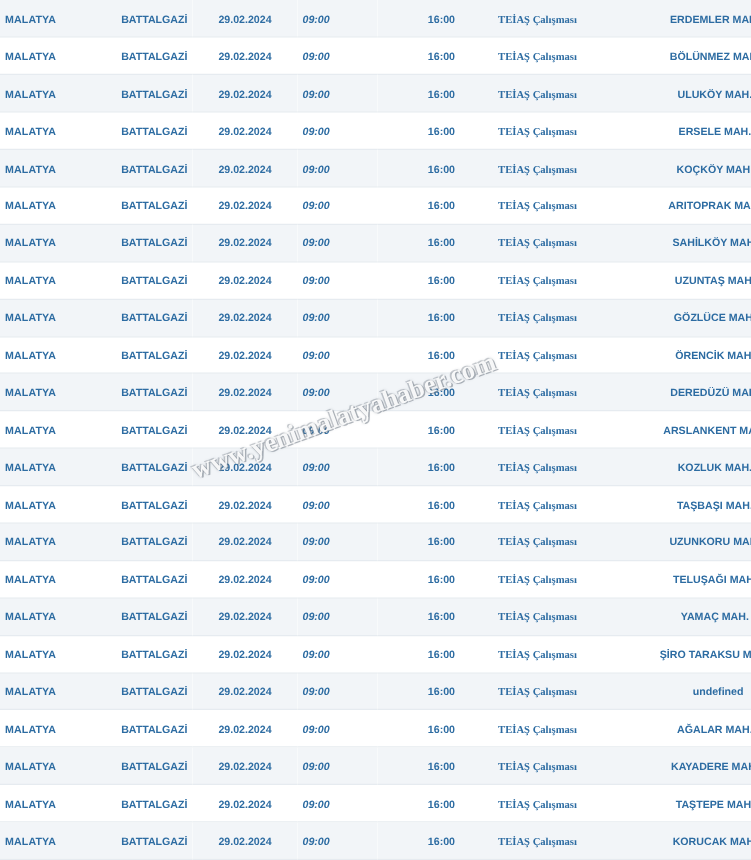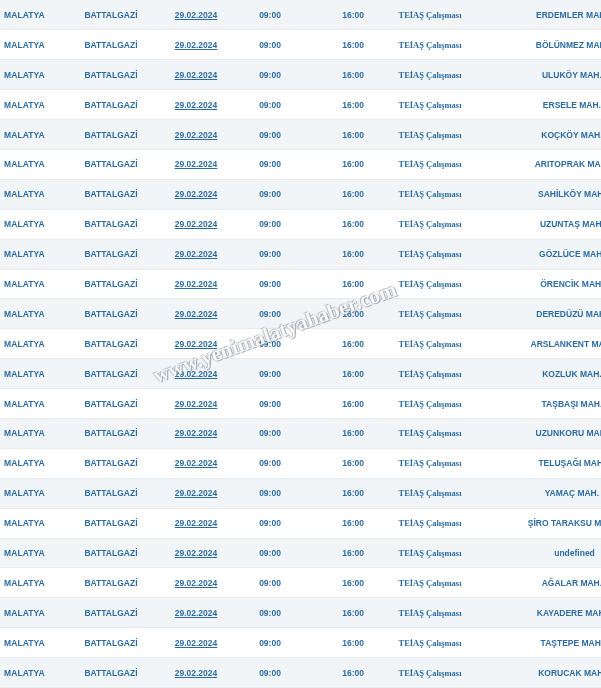--- a/index.html
+++ b/index.html
@@ -32,23 +32,23 @@
     font-size: 8.5px;
     font-weight: bold;
     color: #2d6ca2;
     padding: 0 4px;
     vertical-align: middle;
     white-space: nowrap;
     overflow: hidden;
     border-bottom: 1px solid #e6ebf0;
   }
   td.col-city      { width: 60px;  text-align: left;   padding-left: 8px; }
-  td.col-district  { width: 78px;  text-align: center;   padding-left: 6px; }
-  td.col-start     { width: 76px;  text-align: center; text-decoration: underline; }
-  td.col-starttime { width: 56px;  text-align: center; }
+  td.col-district  { width: 78px;  text-align: right;   padding-left: 6px; }
+  td.col-start     { width: 76px;  text-align: center; }
+  td.col-starttime { width: 56px;  text-align: left; font-style: italic; }
   td.col-endtime   { width: 58px;  text-align: right; }
   td.col-reason    { width: 116px; text-align: center; font-family: Liberation Serif, serif; }
   td.col-area      { width: 157px; text-align: center; padding-right: 8px; }
 
   td.col-city { font-weight: bold; letter-spacing: 0.1px; }
   td.col-district { font-weight: bold; }
   td.col-area { font-weight: bold; }
 
   
   .watermark {

